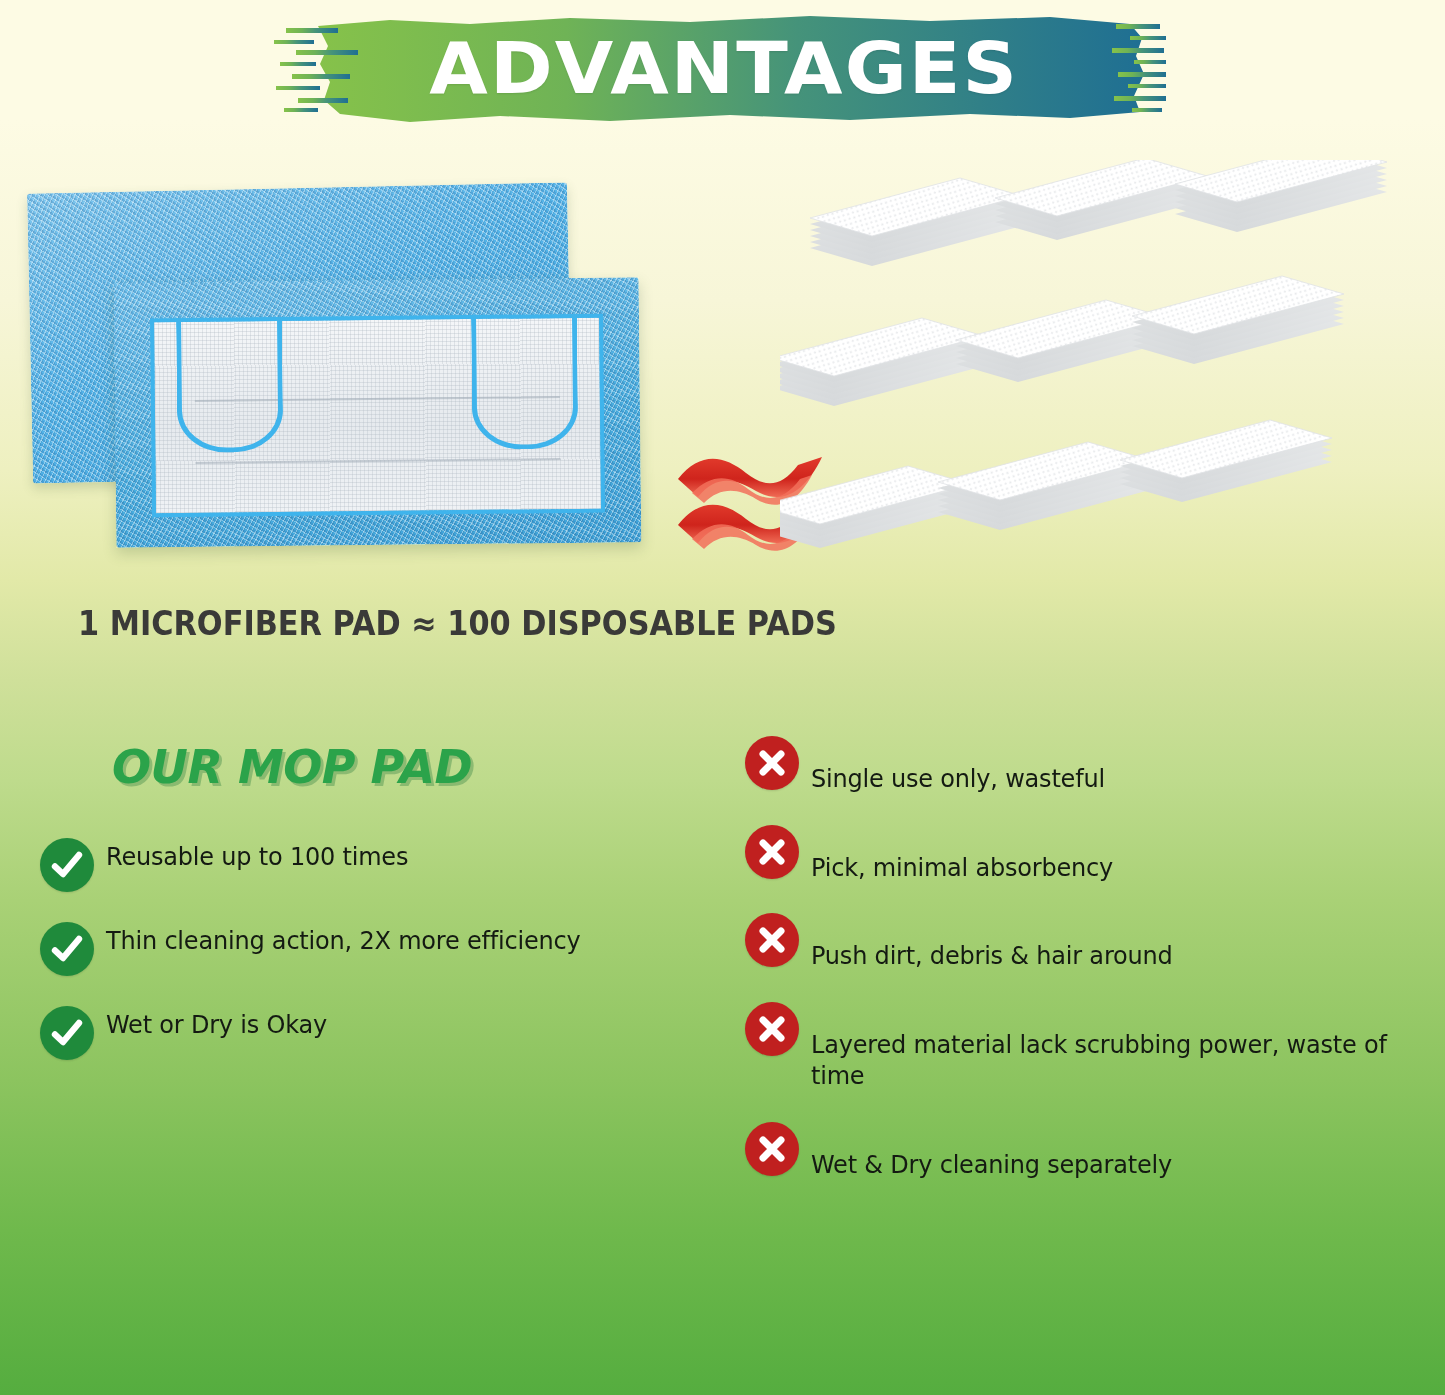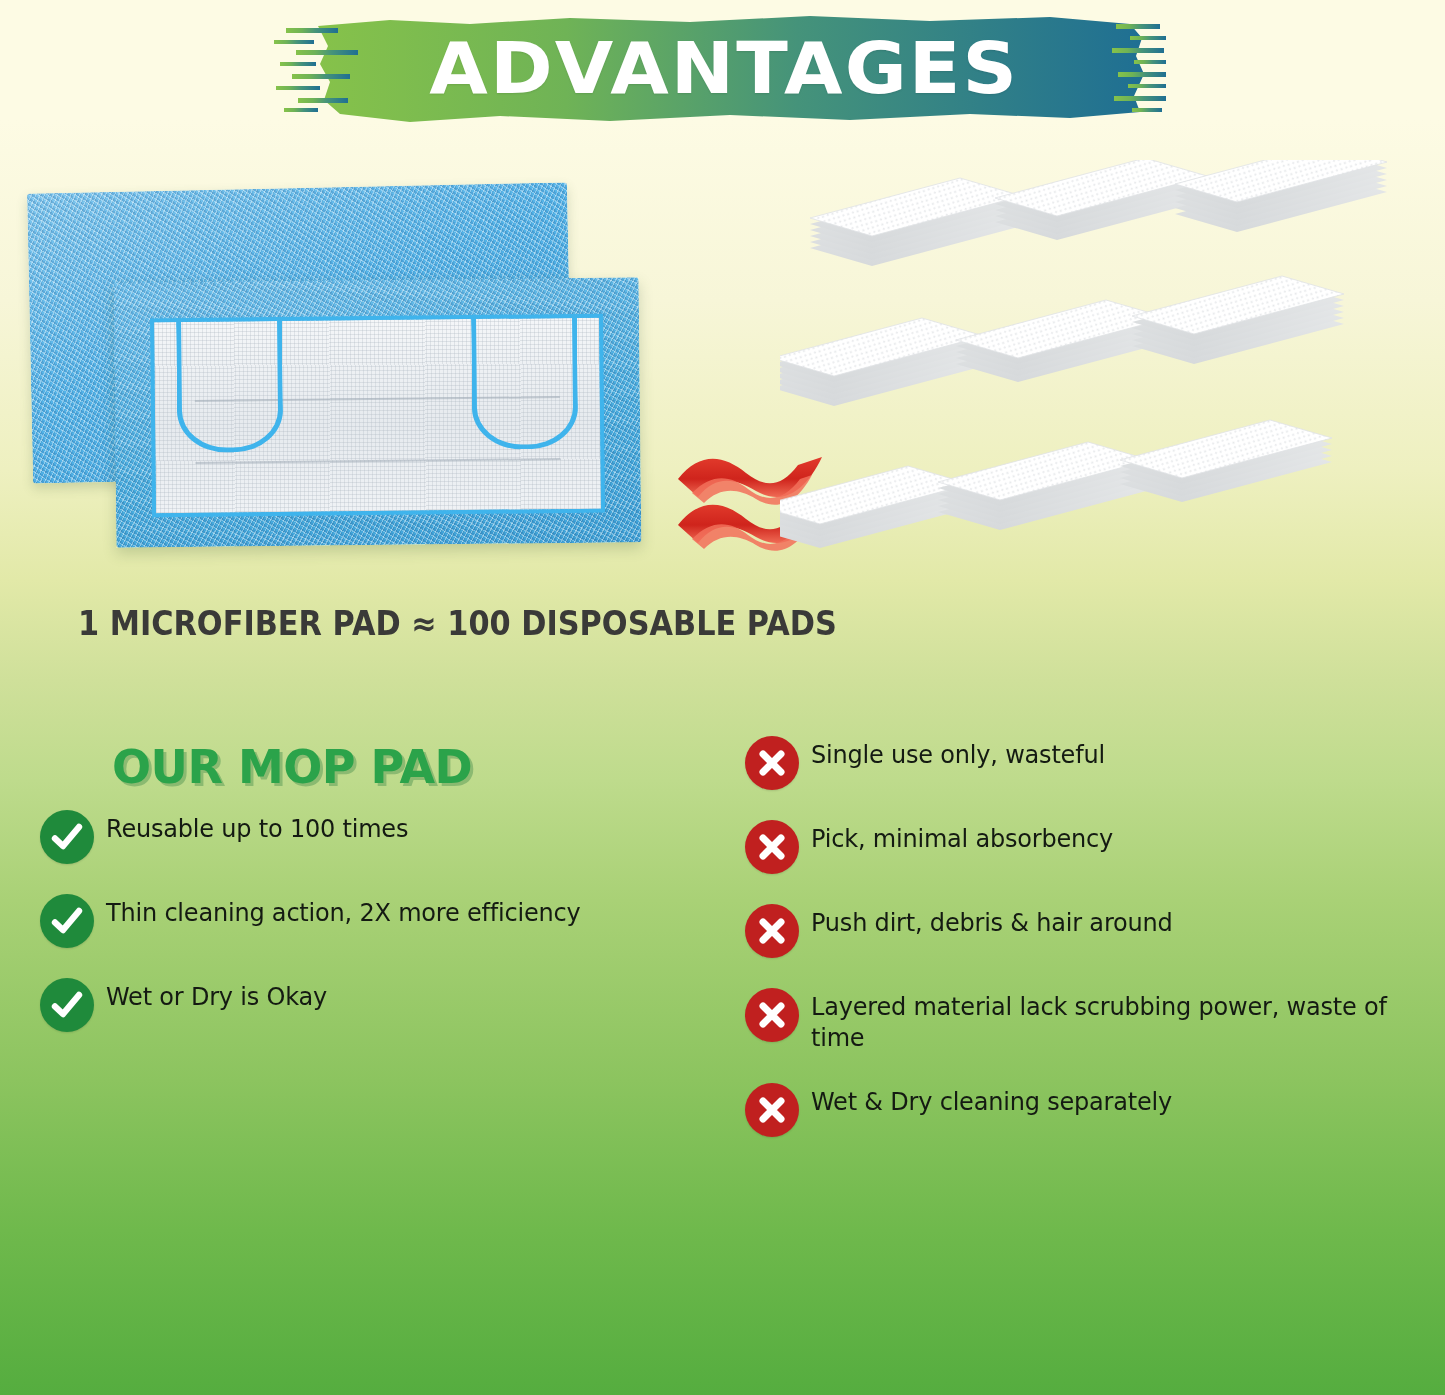--- a/index.html
+++ b/index.html
@@ -137,23 +137,24 @@
   .columns {
     position:absolute; left:0; top:740px; width:1445px; height:640px;
   }
   .col { position:absolute; top:0; }
   .col.left  { left: 40px;  width: 700px; }
   .col.right { left: 745px; width: 700px; }
 
   .col-title {
     font-family: "DejaVu Sans", sans-serif;
     font-weight: bold;
+    font-style: italic;
     font-size: 46px;
     letter-spacing: -0.5px;
-    margin: 0 0 20px 0;
+    margin: 0 0 48px 0;
     white-space: nowrap;
   }
   .col.left  .col-title { color:#2ba34a; margin-left: 72px; text-shadow: 3px 3px 0 rgba(20,110,50,0.30); }
   .col.right .col-title { color:#d8302a; margin-left: 68px; text-shadow: 3px 3px 0 rgba(150,25,20,0.30); }
 
   .item {
     display: flex;
     align-items: flex-start;
     margin-bottom: 34px;
   }
@@ -170,21 +171,21 @@
   .item .badge.cross { background: #c0201f; }
   .item .badge svg { display:block; }
   .item .label {
     font-family: "DejaVu Sans", sans-serif;
     font-size: 24px;
     line-height: 1.28;
     color: #141a12;
     letter-spacing: -0.2px;
     max-width: 620px;
   }
-  .col.right .item .label { max-width: 640px; }
+  .col.right .item .label { max-width: 640px; margin-top: 24px; }
 </style>
 </head>
 <body>
 
 <div id="page">
 
   <div class="banner-wrap">
     <svg class="banner-svg" viewBox="0 0 900 128" preserveAspectRatio="none">
       <defs>
         <linearGradient id="bannerGrad" x1="0" y1="0" x2="1" y2="0">

